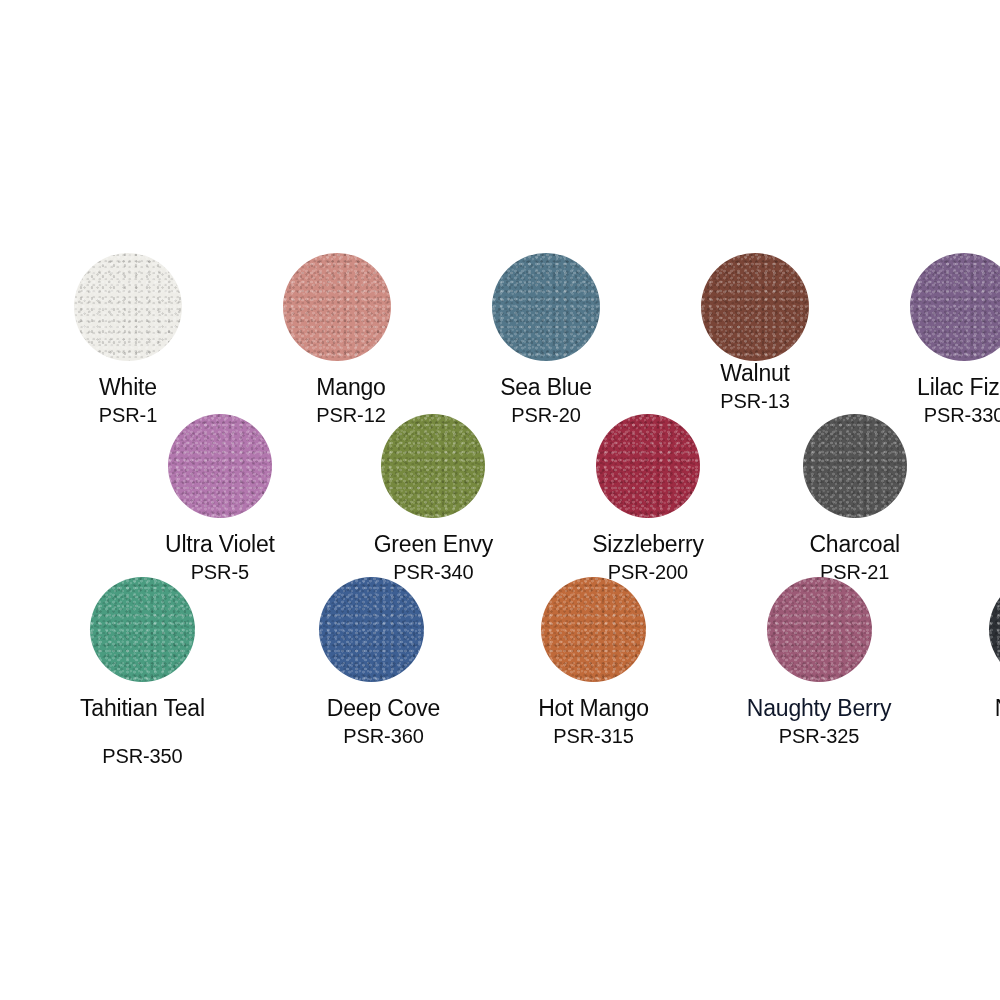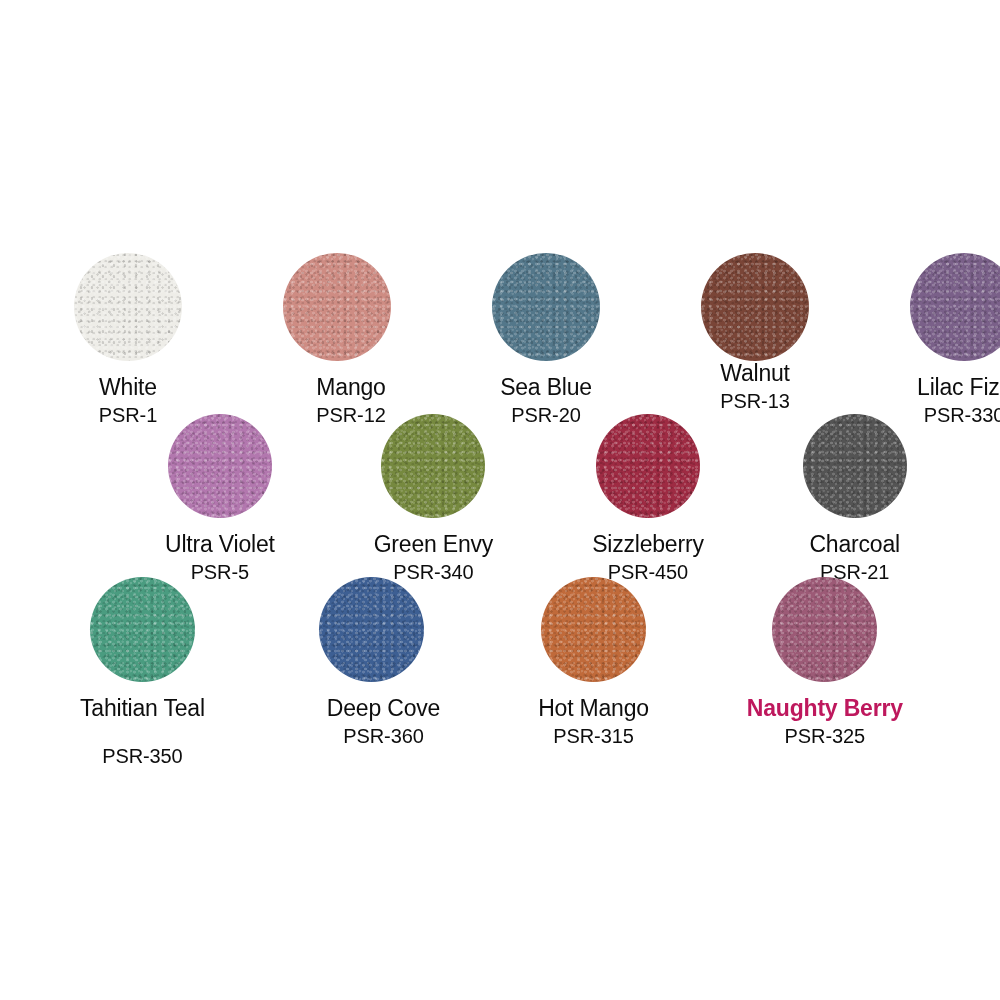--- a/index.html
+++ b/index.html
@@ -138,21 +138,21 @@
         <div class="swatch-disc" title="Green Envy" style="width: 104px; height: 104px; background-color: rgb(118, 137, 63);"></div>
         <div class="swatch-caption" style="margin-top: 14px;">
           <div class="swatch-name" style="color: rgb(13, 13, 13);">Green Envy</div>
           <div class="swatch-code" style="color: rgb(13, 13, 13);">PSR-340</div>
         </div>
       </div>
       <div class="swatch-item">
         <div class="swatch-disc" title="Sizzleberry" style="width: 104px; height: 104px; background-color: rgb(158, 43, 67);"></div>
         <div class="swatch-caption" style="margin-top: 14px;">
           <div class="swatch-name" style="color: rgb(13, 13, 13);">Sizzleberry</div>
-          <div class="swatch-code" style="color: rgb(13, 13, 13);">PSR-450</div>
+          <div class="swatch-code" style="color: rgb(13, 13, 13);">PSR-200</div>
         </div>
       </div>
       <div class="swatch-item">
         <div class="swatch-disc" title="Charcoal" style="width: 104px; height: 104px; background-color: rgb(84, 84, 84);"></div>
         <div class="swatch-caption" style="margin-top: 14px;">
           <div class="swatch-name" style="color: rgb(13, 13, 13);">Charcoal</div>
           <div class="swatch-code" style="color: rgb(13, 13, 13);">PSR-21</div>
         </div>
       </div>
     </div>
@@ -174,21 +174,21 @@
       <div class="swatch-item">
         <div class="swatch-disc" title="Hot Mango" style="width: 105px; height: 105px; background-color: rgb(192, 106, 58);"></div>
         <div class="swatch-caption" style="margin-top: 14px;">
           <div class="swatch-name" style="color: rgb(13, 13, 13);">Hot Mango</div>
           <div class="swatch-code" style="color: rgb(13, 13, 13);">PSR-315</div>
         </div>
       </div>
       <div class="swatch-item">
         <div class="swatch-disc" title="Naughty Berry" style="width: 105px; height: 105px; background-color: rgb(156, 90, 118);"></div>
         <div class="swatch-caption" style="margin-top: 14px;">
-          <div class="swatch-name" style="color: #be185d; font-weight: bold;">Naughty Berry</div>
+          <div class="swatch-name" style="color: #0f172a;">Naughty Berry</div>
           <div class="swatch-code" style="color: rgb(13, 13, 13);">PSR-325</div>
         </div>
       </div>
       <div class="swatch-item">
         <div class="swatch-disc" title="Nightclub" style="width: 105px; height: 105px; background-color: rgb(46, 50, 55);"></div>
         <div class="swatch-caption" style="margin-top: 14px;">
           <div class="swatch-name" style="color: rgb(13, 13, 13);">Nightclub</div>
           <div class="swatch-code" style="color: rgb(13, 13, 13);">PSR-395</div>
         </div>
       </div>

